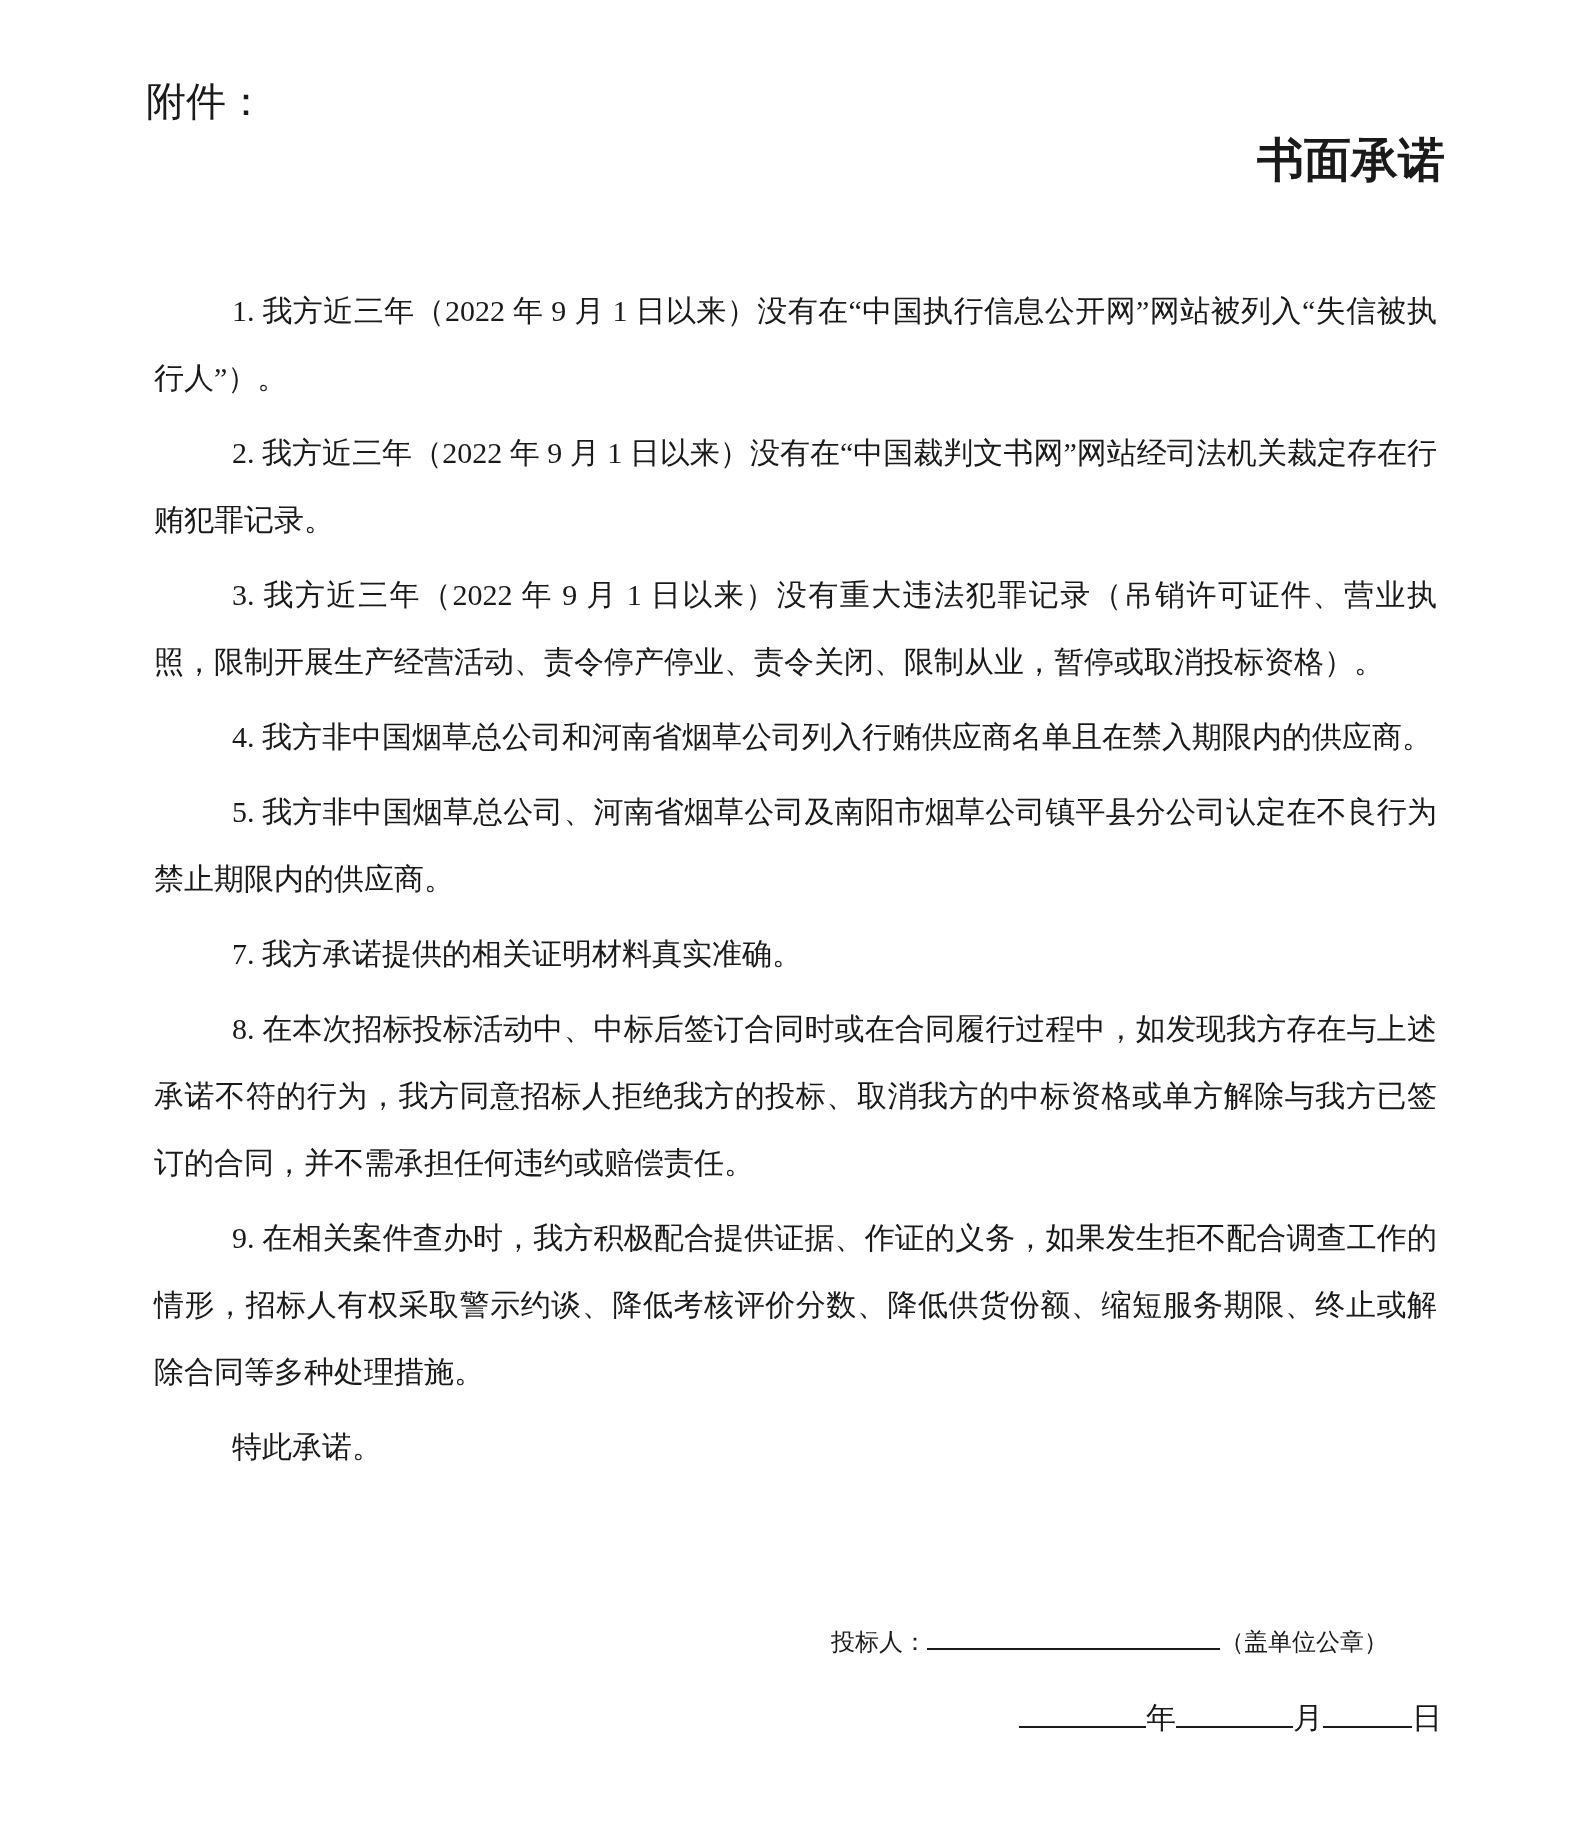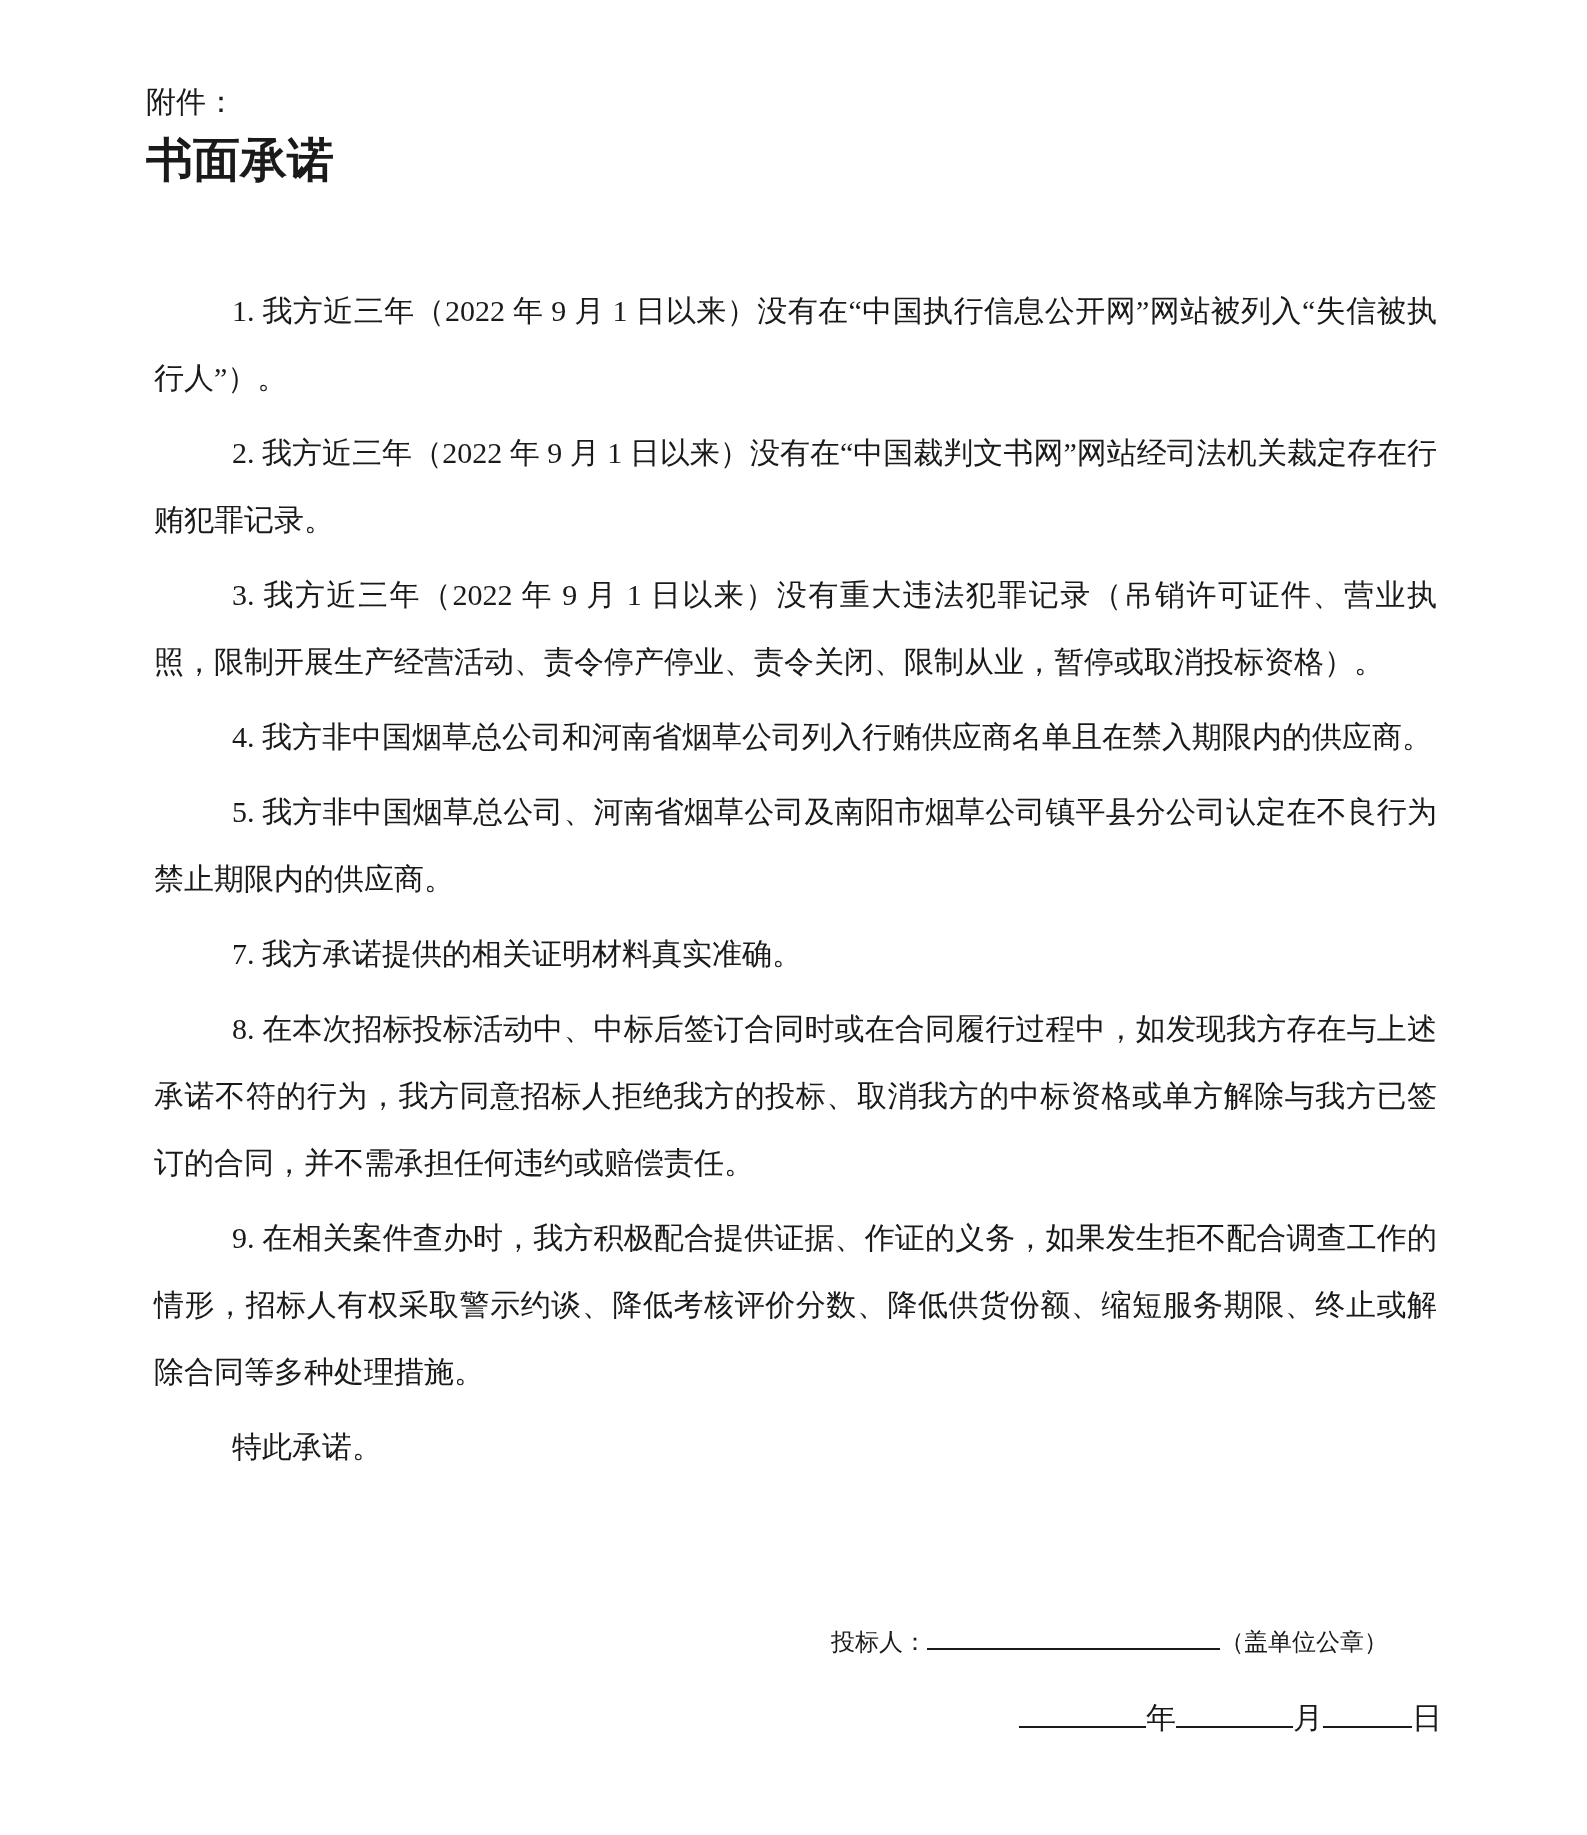--- a/index.html
+++ b/index.html
@@ -12,29 +12,29 @@
     width: 1587px;
     height: 1835px;
     font-family: "Liberation Serif", "DejaVu Serif", serif;
     color: #1a1a1a;
     overflow: hidden;
   }
   .attachment-label {
     position: absolute;
     left: 146px;
     top: 84px;
-    font-size: 30px;
+    font-size: 40px;
     line-height: 36px;
   }
   .doc-title {
     position: absolute;
     left: 146px;
     top: 130px;
     width: 1299px;
-    text-align: left;
+    text-align: right;
     font-size: 47px;
     font-weight: bold;
     line-height: 60px;
   }
   .doc-body {
     position: absolute;
     left: 146px;
     top: 269px;
     width: 1299px;
     font-size: 30px;

